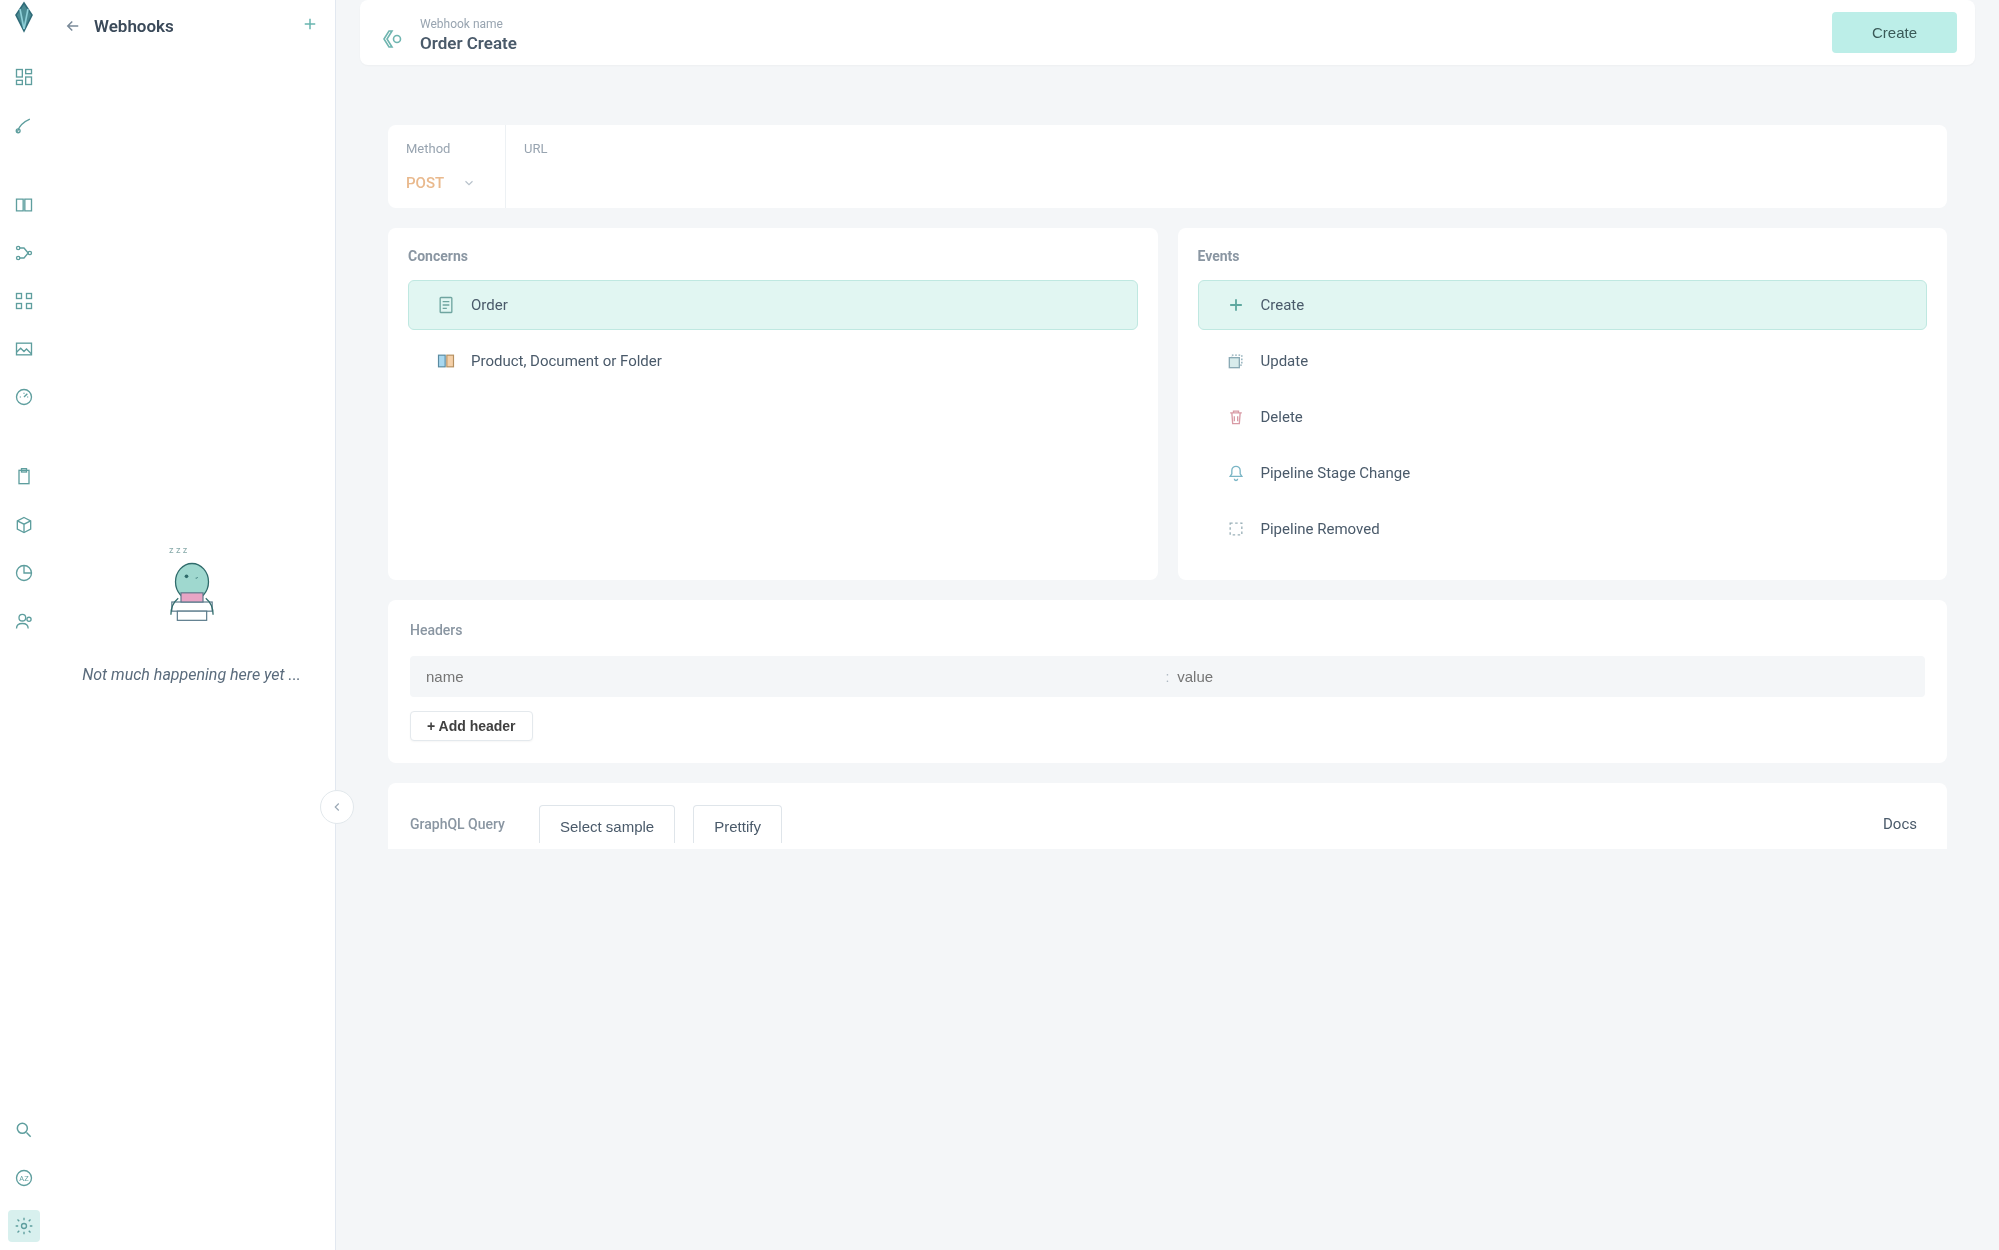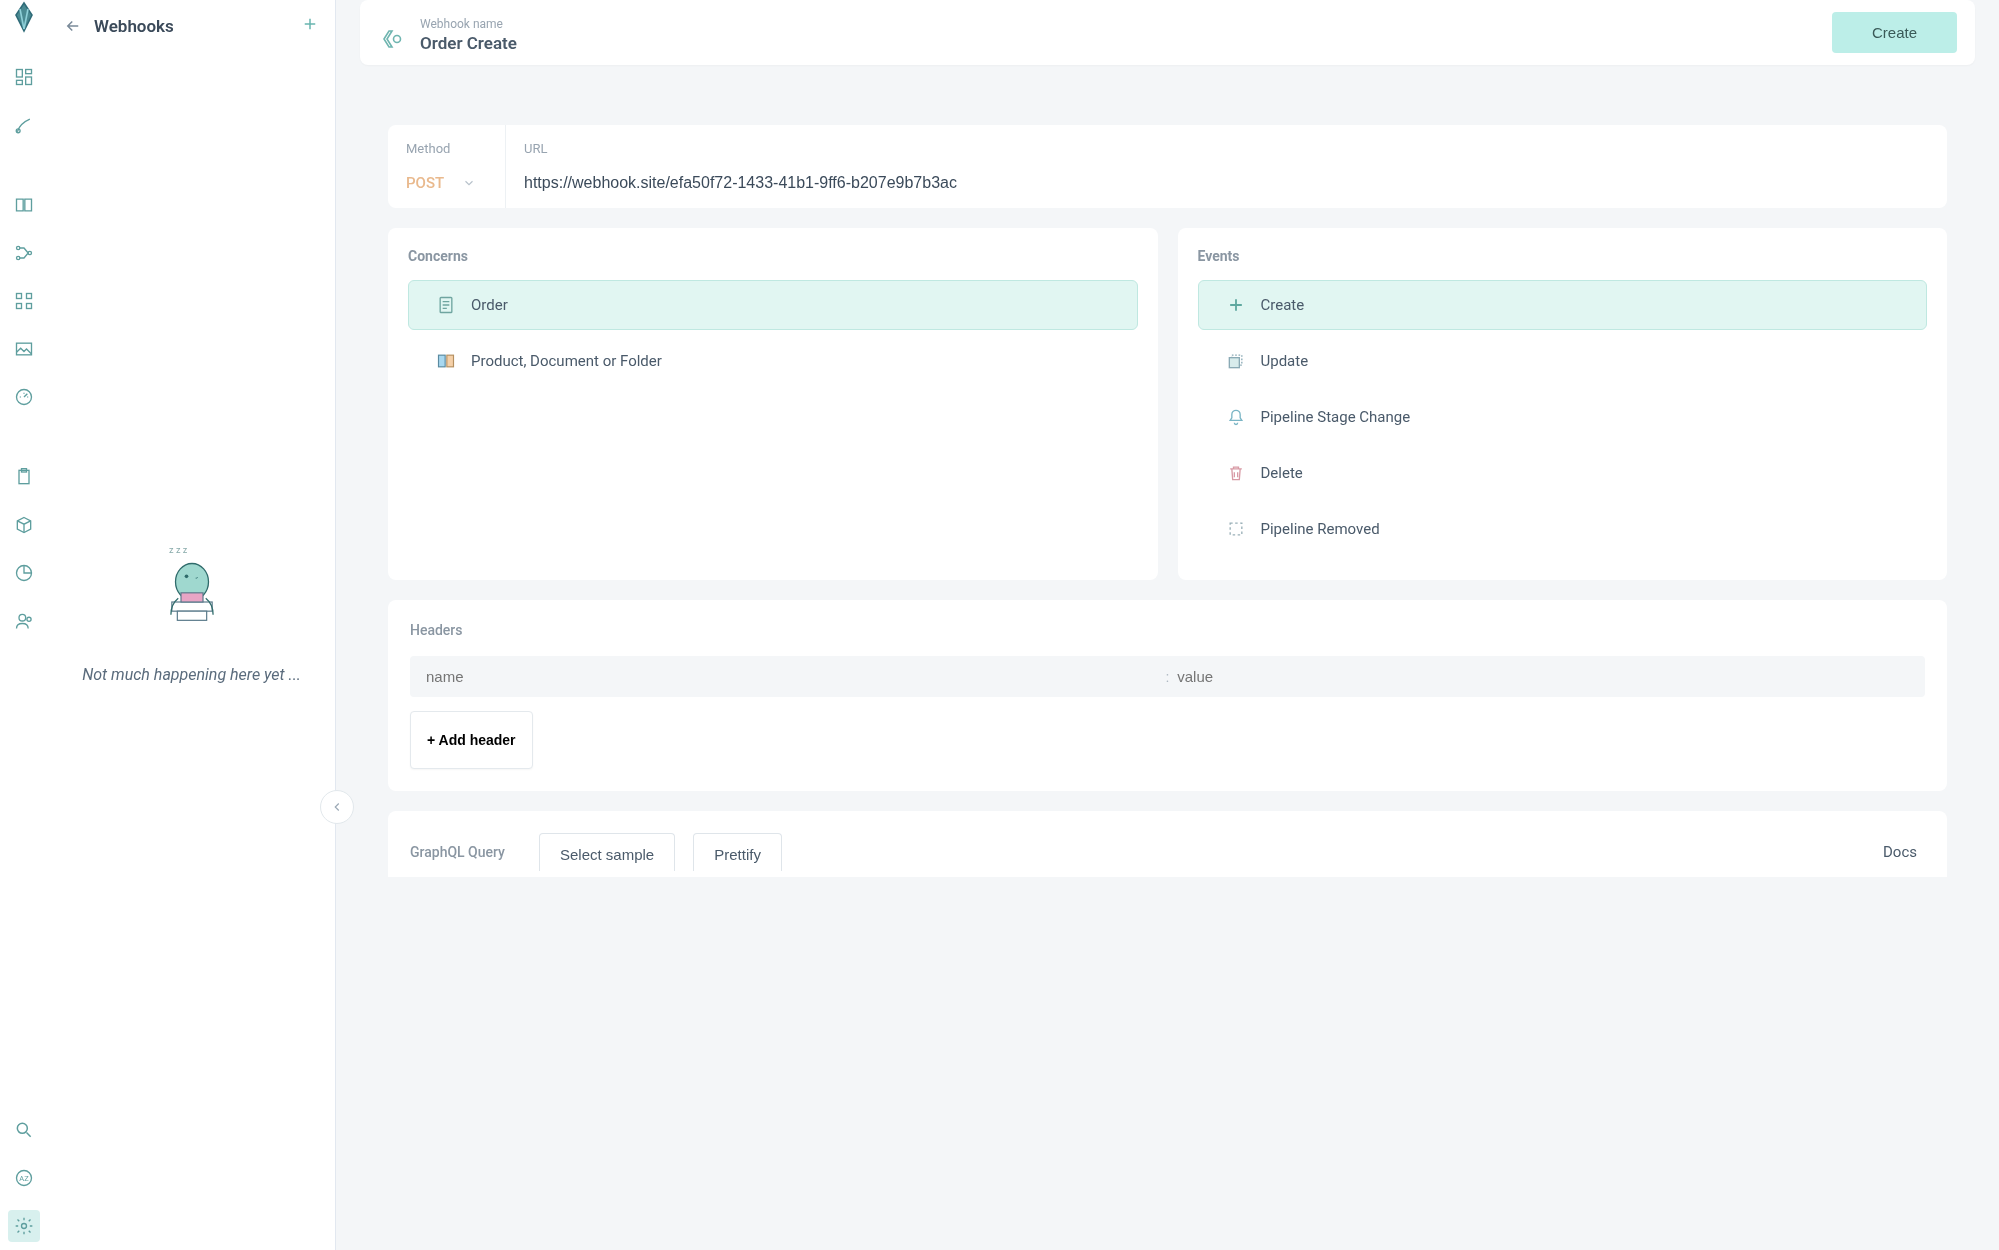--- a/index.html
+++ b/index.html
@@ -259,25 +259,25 @@
   .header-row input {
     border: none; background: transparent; outline: none;
     font-size: 15px; color: #4a5a6a;
   }
   .header-row .name-in { flex: 1; }
   .header-row .colon { color: #aeb8c2; margin: 0 6px; }
   .header-row .value-in { flex: 1; }
   .add-header-btn {
     background: #fff;
     border: 1px solid #e4e9ed;
-    padding: 20px 16px;
+    padding: 6px 16px;
     border-radius: 4px;
     font-size: 14px;
     font-weight: 600;
-    color: #000000;
+    color: #404040;
     cursor: pointer;
     box-shadow: 0 1px 2px rgba(0,0,0,0.04);
   }
   
   .gql-card {
     background: #fff;
     border-radius: 8px 8px 0 0;
     margin: 0 28px 0 28px;
     display: flex;
     align-items: center;
@@ -471,21 +471,20 @@
         <div class="lbl">Method</div>
         <div class="sel">
           <span>POST</span>
           <svg width="14" height="14" viewBox="0 0 24 24" fill="none" stroke="#b8c2cb" stroke-width="2">
               <path d="M6 9l6 6 6-6"></path>
             </svg>
         </div>
       </div>
       <div class="url-box">
         <div class="lbl">URL</div>
-        <input class="url-field" value="https://webhook.site/efa50f72-1433-41b1-9ff6-b207e9b7b3ac" style="">
       </div>
     </div>
 
     <div class="two-col">
       <div class="card">
         <div class="card-title">Concerns</div>
 
         <div class="option selected">
           <span class="opt-icon">
             <svg viewBox="0 0 24 24" width="20" height="20" fill="none" stroke="#6fa5a0" stroke-width="1.6">
@@ -525,34 +524,34 @@
             <svg viewBox="0 0 24 24" width="20" height="20" fill="none" stroke="#8aaab5" stroke-width="1.6">
                 <rect x="7" y="5" width="12" height="12" stroke-dasharray="2 2"></rect>
                 <rect x="4" y="8" width="12" height="12" fill="#d8ecec"></rect>
               </svg>
           </span>
           <span class="opt-label">Update</span>
         </div>
 
         <div class="option">
           <span class="opt-icon">
+            <svg viewBox="0 0 24 24" width="20" height="20" fill="none" stroke="#d89aa5" stroke-width="1.6">
+                <path d="M5 7h14M9 7V5h6v2M7 7l1 13h8l1-13M10 11v6M14 11v6"></path>
+              </svg>
+          </span>
+          <span class="opt-label">Delete</span>
+        </div>
+
+        <div class="option">
+          <span class="opt-icon">
             <svg viewBox="0 0 24 24" width="20" height="20" fill="none" stroke="#7ab5c5" stroke-width="1.6">
                 <path d="M12 4a5 5 0 0 1 5 5v4l2 3H5l2-3V9a5 5 0 0 1 5-5zM10 19a2 2 0 0 0 4 0"></path>
               </svg>
           </span>
           <span class="opt-label">Pipeline Stage Change</span>
-        </div>
-
-        <div class="option">
-          <span class="opt-icon">
-            <svg viewBox="0 0 24 24" width="20" height="20" fill="none" stroke="#d89aa5" stroke-width="1.6">
-                <path d="M5 7h14M9 7V5h6v2M7 7l1 13h8l1-13M10 11v6M14 11v6"></path>
-              </svg>
-          </span>
-          <span class="opt-label">Delete</span>
         </div>
 
         <div class="option">
           <span class="opt-icon">
             <svg viewBox="0 0 24 24" width="20" height="20" fill="none" stroke="#9ab0b8" stroke-width="1.6" stroke-dasharray="3 3">
                 <rect x="5" y="5" width="14" height="14"></rect>
               </svg>
           </span>
           <span class="opt-label">Pipeline Removed</span>
         </div>

